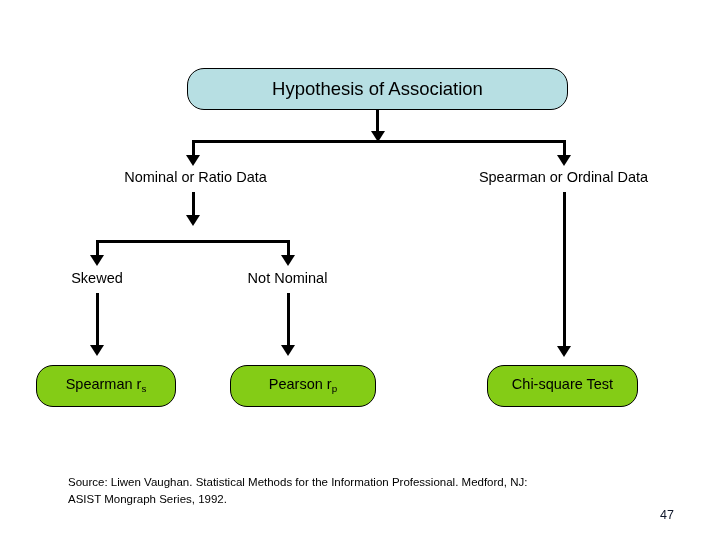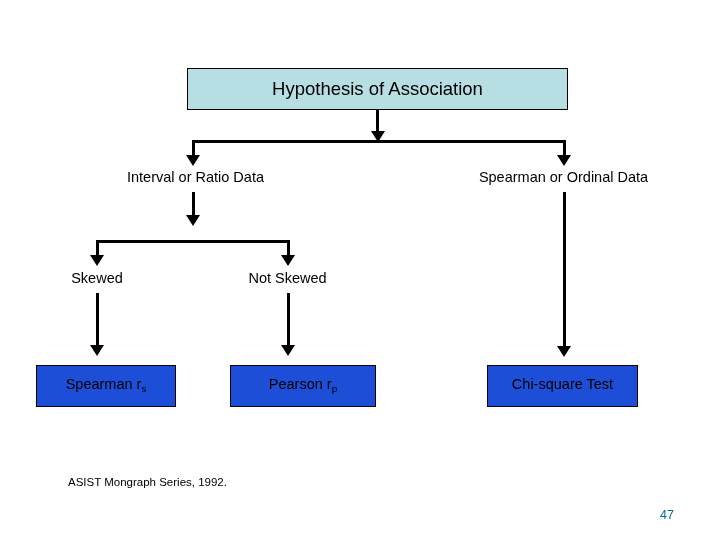--- a/index.html
+++ b/index.html
@@ -24,24 +24,25 @@
 
   
   .node {
     position: absolute;
     box-sizing: border-box;
     display: flex;
     align-items: center;
     justify-content: center;
     text-align: center;
     line-height: 1.1;
+    border-radius: 17px;
   }
   .node-boxed {
     border: 1px solid #000000;
-    background: #1d4ed8;
+    background: #84cc16;
     justify-content: center;
   }
   .node-title {
     background: #b7dfe3;
     border: 1px solid #000000;
     font-size: 18.5px;
   }
   .node-plain {
     font-size: 14.5px;
   }
@@ -82,21 +83,21 @@
     font-size: 11.5px;
     line-height: 1.45;
     color: #000000;
     text-align: left;
   }
   .pagenum {
     position: absolute;
     left: 660px;
     top: 508px;
     font-size: 12.5px;
-    color: #0369a1;
+    color: #0f172a;
   }
 </style>
 </head>
 <body>
 
 <div id="slide">
 
   <div class="node node-title" style="left:187px; top:68px; width:381px; height:42px;">
     <span>Hypothesis of Association</span>
   </div>
@@ -108,42 +109,42 @@
 
   <div class="hline" style="left:192px; top:140px; width:374px;"></div>
 
   <div class="vline" style="left:192px; top:140px; height:17px;"></div>
   <div class="arrowhead" style="left:186px; top:155px;"></div>
 
   <div class="vline" style="left:563px; top:140px; height:17px;"></div>
   <div class="arrowhead" style="left:557px; top:155px;"></div>
 
   <div class="node node-plain" style="left:78px; top:168px; width:235px; height:20px;">
-    <span>Interval or Ratio Data</span>
+    <span>Nominal or Ratio Data</span>
   </div>
 
   <div class="node node-plain" style="left:443px; top:168px; width:241px; height:20px;">
     <span>Spearman or Ordinal Data</span>
   </div>
 
   <div class="vline" style="left:192px; top:192px; height:26px;"></div>
   <div class="arrowhead" style="left:186px; top:215px;"></div>
 
   <div class="hline" style="left:96px; top:240px; width:194px;"></div>
   <div class="vline" style="left:96px; top:240px; height:17px;"></div>
   <div class="arrowhead" style="left:90px; top:255px;"></div>
   <div class="vline" style="left:287px; top:240px; height:17px;"></div>
   <div class="arrowhead" style="left:281px; top:255px;"></div>
 
   <div class="node node-plain" style="left:45px; top:269px; width:104px; height:20px;">
     <span>Skewed</span>
   </div>
 
   <div class="node node-plain" style="left:222px; top:269px; width:131px; height:20px;">
-    <span>Not Skewed</span>
+    <span>Not Nominal</span>
   </div>
 
   <div class="vline" style="left:96px; top:293px; height:54px;"></div>
   <div class="arrowhead" style="left:90px; top:345px;"></div>
 
   <div class="vline" style="left:287px; top:293px; height:54px;"></div>
   <div class="arrowhead" style="left:281px; top:345px;"></div>
 
   <div class="vline" style="left:563px; top:192px; height:156px;"></div>
   <div class="arrowhead" style="left:557px; top:346px;"></div>
@@ -154,18 +155,19 @@
 
   <div class="node node-boxed node-leaf" style="left:230px; top:365px; width:146px; height:42px;">
     <span><span>Pearson r</span><sub>p</sub></span>
   </div>
 
   <div class="node node-boxed node-leaf" style="left:487px; top:365px; width:151px; height:42px;">
     <span><span>Chi-square Test</span><sub></sub></span>
   </div>
 
   <div class="source">
+    <div>Source: Liwen Vaughan. Statistical Methods for the Information Professional.  Medford, NJ:</div>
     <div>ASIST Mongraph Series, 1992.</div>
   </div>
 
   <div class="pagenum">47</div>
 
 </div>
 
 </body></html>

